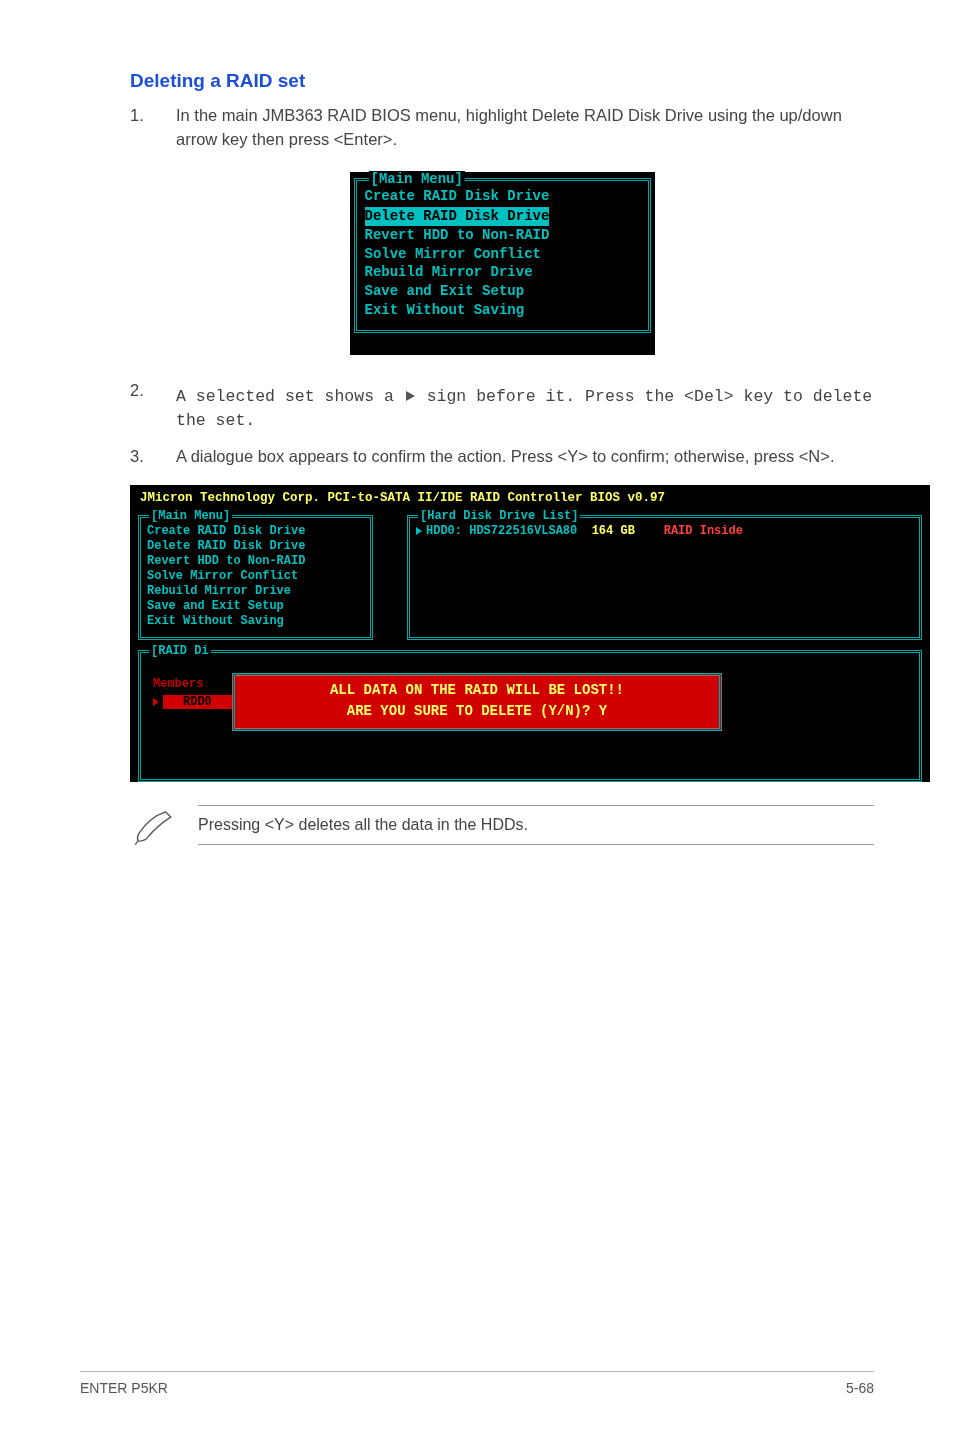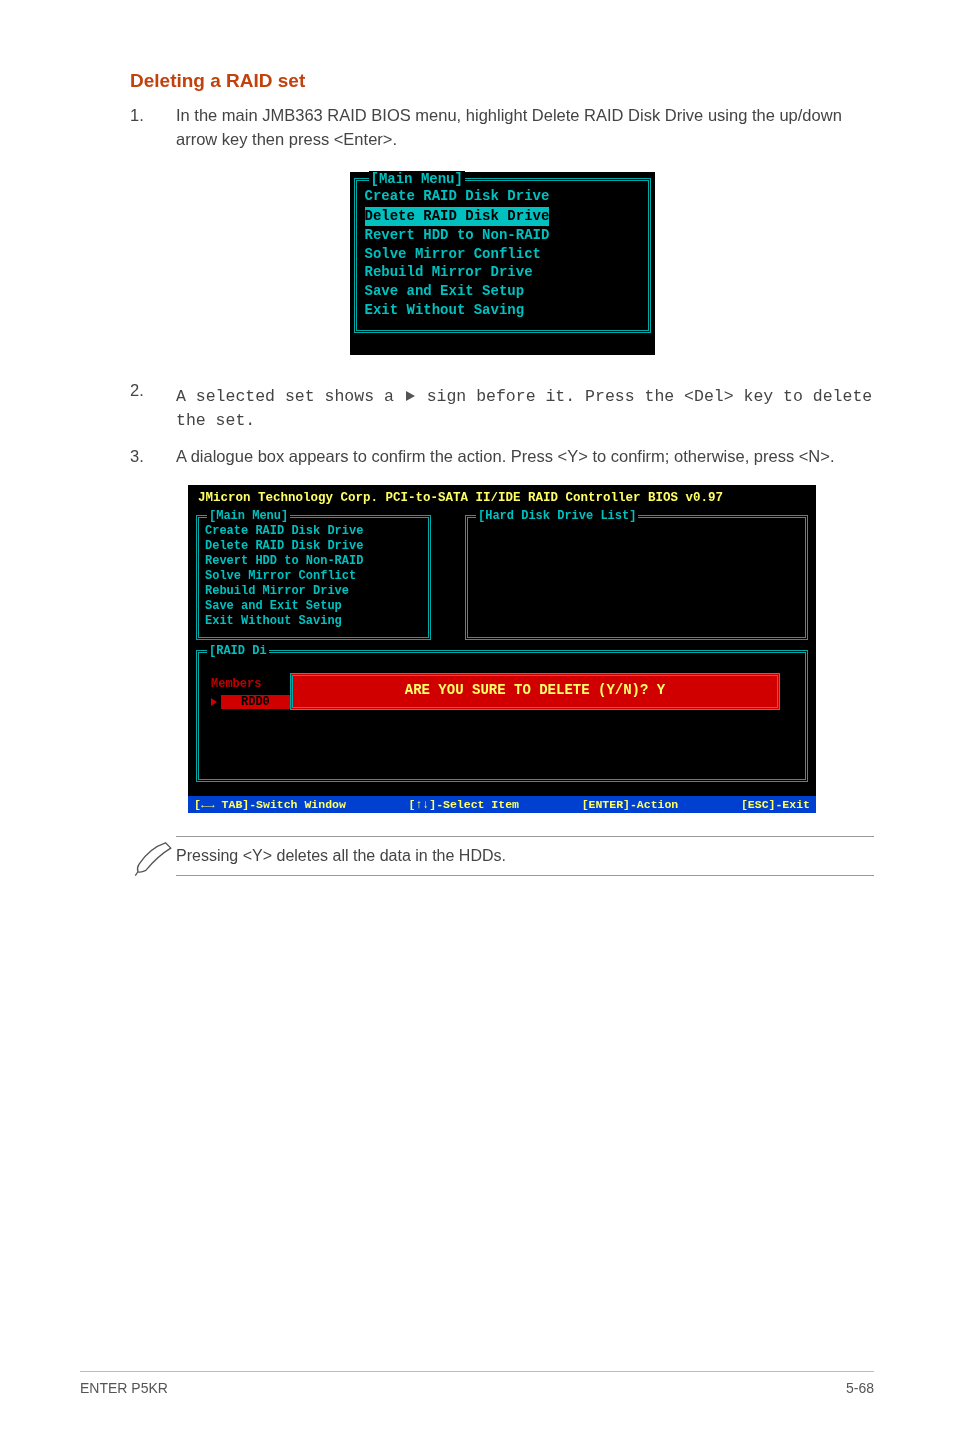--- a/index.html
+++ b/index.html
@@ -8,21 +8,21 @@
     font-family: Arial, Helvetica, sans-serif;
     color: #333;
     width: 954px;
     height: 1438px;
     position: relative;
     padding: 70px 80px 0 130px;
   }
   h2 {
     font-size: 19px;
     font-weight: bold;
-    color: #c2410c;
+    color: #1d4ed8;
     margin-bottom: 12px;
   }
   ol.steps { list-style: none; }
   ol.steps > li {
     display: flex;
     gap: 28px;
     margin-bottom: 12px;
     color: #444;
     font-size: 16.5px;
     line-height: 1.45;
@@ -72,21 +72,21 @@
     white-space: pre;
   }
   .bios-small .item.selected {
     background: #00c0c0;
     color: #000;
     display: inline-block;
   }
 
   
   .bios-large {
-    width: 628px;
+    width: 800px;
     margin: 16px auto 22px auto;
     background: #000;
     font-family: "Courier New", monospace;
     font-weight: bold;
     color: #00c0c0;
     font-size: 12px;
     position: relative;
     padding: 4px 8px 0 8px;
   }
   .bios-large .header {
@@ -167,20 +167,21 @@
     font-size: 11.5px;
   }
   .bios-large .statusbar .arrow-icon {
     color: #ffff66;
   }
 
   
   .note-block {
     display: flex;
     align-items: center;
+    gap: 22px;
     margin-top: 18px;
     padding-left: 4px;
   }
   .note-block svg { width: 42px; height: 42px; }
   .note-block .note-lines {
     flex: 1;
     border-top: 1px solid #999;
     border-bottom: 1px solid #999;
     padding: 10px 0;
     font-size: 16px;
@@ -250,39 +251,35 @@
       <div class="mline">Create RAID Disk Drive</div>
       <div class="mline">Delete RAID Disk Drive</div>
       <div class="mline">Revert HDD to Non-RAID</div>
       <div class="mline">Solve Mirror Conflict</div>
       <div class="mline">Rebuild Mirror Drive</div>
       <div class="mline">Save and Exit Setup</div>
       <div class="mline">Exit Without Saving</div>
     </div>
     <div class="panel right-panel">
       <div class="panel-title">[Hard Disk Drive List]</div>
+      <div class="mline hdd-row"><span class="tri-sm"></span><span class="name"><span>HDD0:</span> <span>HDS722516VLSA80</span></span>  <span class="cap">164 GB</span>    <span class="ts">RAID Inside</span></div>
     </div>
   </div>
 
   <div class="panel-bottom">
     <div class="panel-title">[RAID Di</div>
     <div class="members">Members</div>
     <div class="rdd-row"><span class="tri-red"></span><span class="lbl">RDD0</span></div>
   </div>
 
   <div class="alert">
+    <div>ALL DATA ON THE RAID WILL BE LOST!!</div>
     <div>ARE YOU SURE TO DELETE (Y/N)? Y</div>
   </div>
 
-  <div class="statusbar">
-    <span><span class="arrow-icon">[←→ </span><span>TAB]-Switch Window</span></span>
-    <span>[↑↓]-Select Item</span>
-    <span>[ENTER]-Action</span>
-    <span>[ESC]-Exit</span>
-  </div>
 </div>
 
 <div class="note-block">
   <svg viewBox="0 0 64 64">
     <path d="M8 44 Q 24 20 48 12 L56 20 Q 36 32 18 54 Q 10 58 6 56 Q 4 50 8 44 Z" fill="none" stroke="#555" stroke-width="2"></path>
     <path d="M6 56 L2 62" stroke="#555" stroke-width="2"></path>
   </svg>
   <div class="note-lines">Pressing &lt;Y&gt; deletes all the data in the HDDs.</div>
 </div>
 

